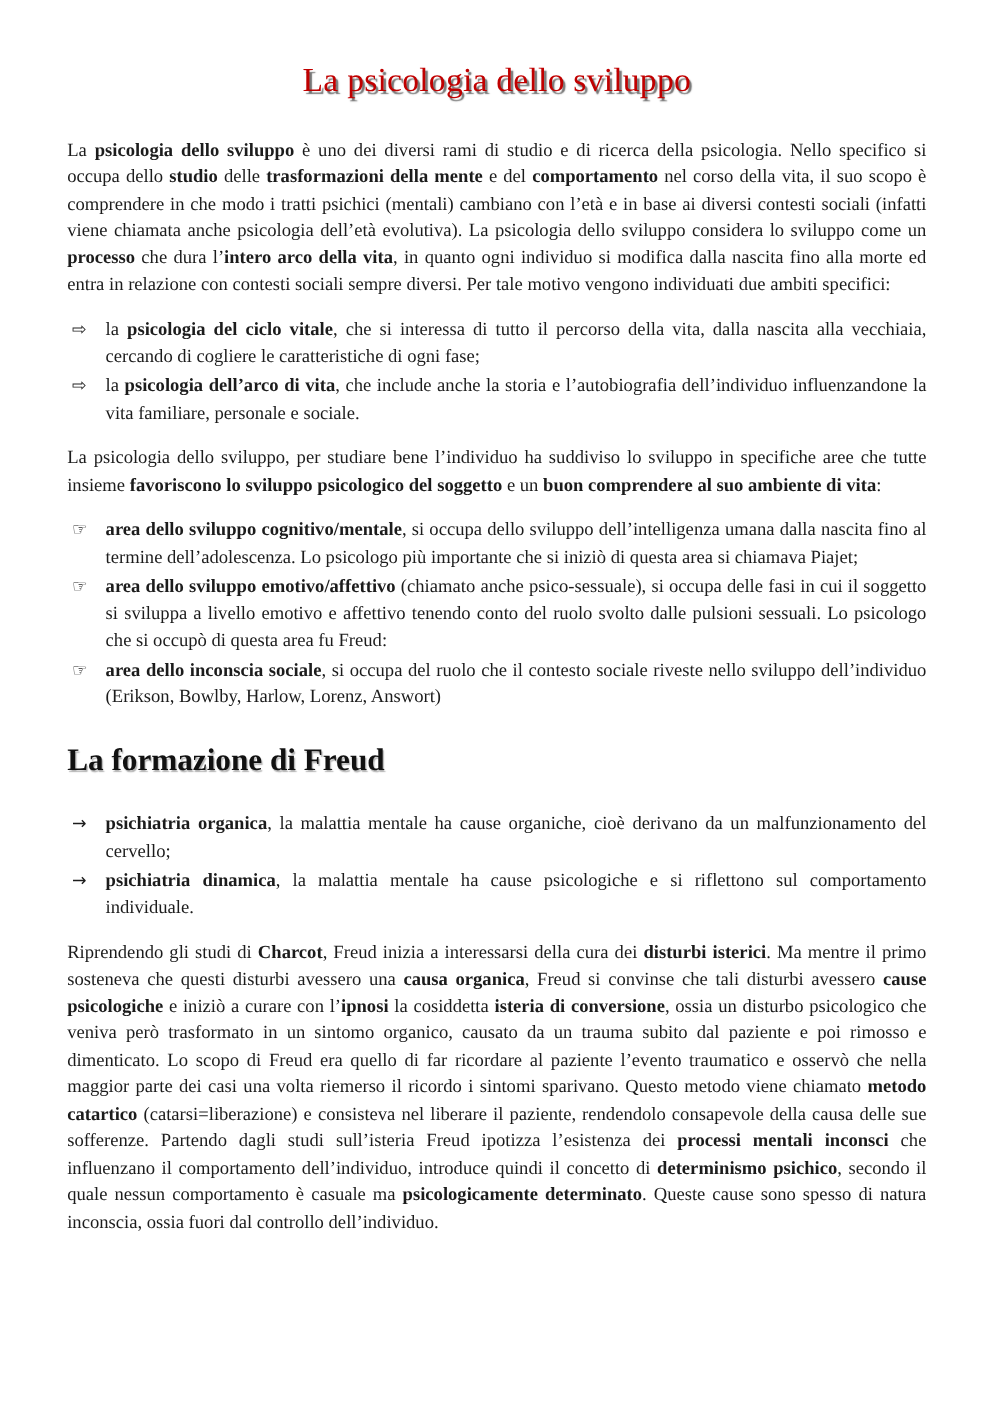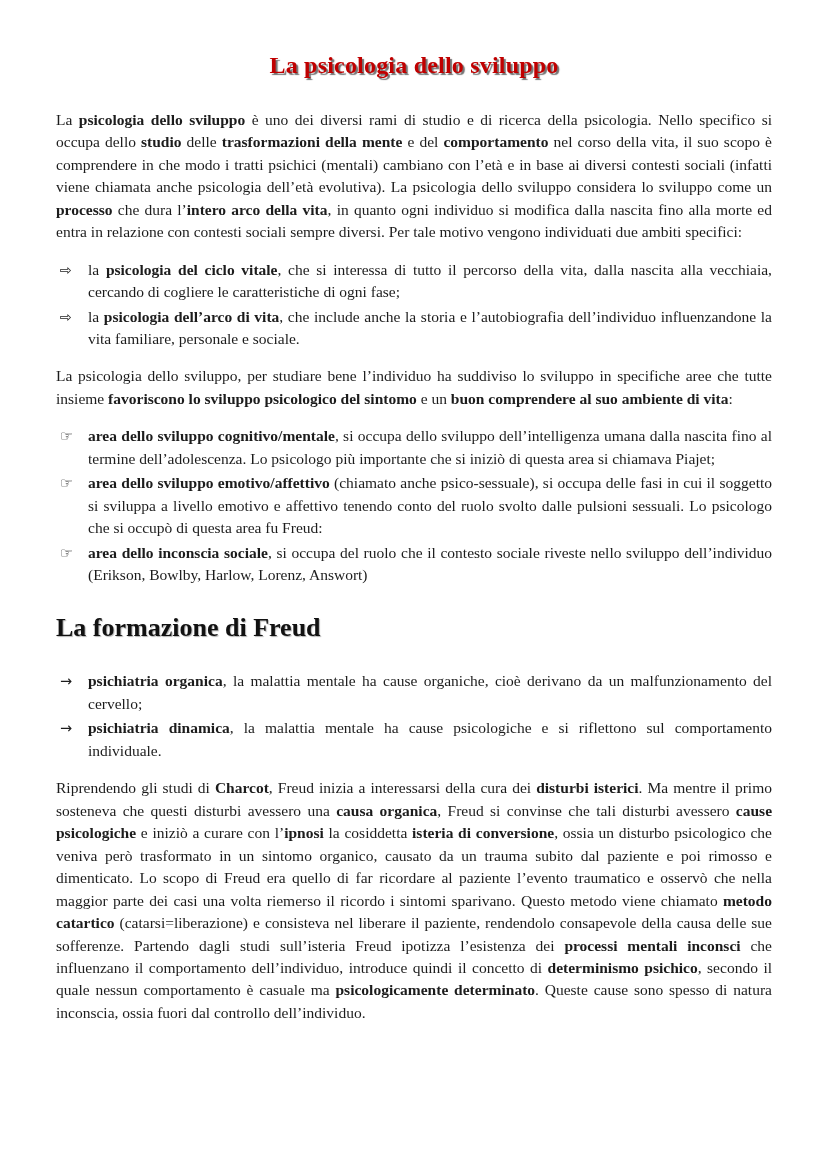--- a/index.html
+++ b/index.html
@@ -11,22 +11,22 @@
     background: #ffffff;
     padding: 48px 56px 40px 56px;
     font-family: "Liberation Serif", "DejaVu Serif", serif;
     font-size: 15.5px;
     line-height: 1.45;
     color: #1c1c1c;
     overflow: hidden;
   }
   .doc-title {
     font-family: "Liberation Serif", "DejaVu Serif", serif;
-    font-size: 24px;
-    font-weight: bold;
+    font-size: 28px;
+    font-weight: normal;
     text-align: center;
     color: #c00000;
     text-shadow: 2px 2px 1px rgba(40,40,40,0.65);
     margin: 0 0 26px 0;
     letter-spacing: 0.2px;
   }
   .heading2 {
     font-family: "Liberation Serif", "DejaVu Serif", serif;
     font-size: 26px;
     font-weight: bold;
@@ -70,21 +70,21 @@
       <div class="list">
         <div class="list-item">
           <span class="marker">⇨</span>
           <span class="item-text"><span>la </span><b>psicologia del ciclo vitale</b><span>, che si interessa di tutto il percorso della vita, dalla nascita alla vecchiaia, cercando di cogliere le caratteristiche di ogni fase;</span></span>
         </div>
         <div class="list-item">
           <span class="marker">⇨</span>
           <span class="item-text"><span>la </span><b>psicologia dell’arco di vita</b><span>, che include anche la storia e l’autobiografia dell’individuo influenzandone la vita familiare, personale e sociale.</span></span>
         </div>
       </div>
-      <p class="para"><span>La psicologia dello sviluppo, per studiare bene l’individuo ha suddiviso lo sviluppo in specifiche aree che tutte insieme </span><b>favoriscono lo sviluppo psicologico del sintomo</b><span> e un </span><b>buon comprendere al suo ambiente di vita</b><span>:</span></p>
+      <p class="para"><span>La psicologia dello sviluppo, per studiare bene l’individuo ha suddiviso lo sviluppo in specifiche aree che tutte insieme </span><b>favoriscono lo sviluppo psicologico del soggetto</b><span> e un </span><b>buon comprendere al suo ambiente di vita</b><span>:</span></p>
       <div class="list">
         <div class="list-item">
           <span class="marker">☞</span>
           <span class="item-text"><b>area dello sviluppo cognitivo/mentale</b><span>, si occupa dello sviluppo dell’intelligenza umana dalla nascita fino al termine dell’adolescenza. Lo psicologo più importante che si iniziò di questa area si chiamava Piajet;</span></span>
         </div>
         <div class="list-item">
           <span class="marker">☞</span>
           <span class="item-text"><b>area dello sviluppo emotivo/affettivo</b><span> (chiamato anche psico-sessuale), si occupa delle fasi in cui il soggetto si sviluppa a livello emotivo e affettivo tenendo conto del ruolo svolto dalle pulsioni sessuali. Lo psicologo che si occupò di questa area fu Freud:</span></span>
         </div>
         <div class="list-item">

